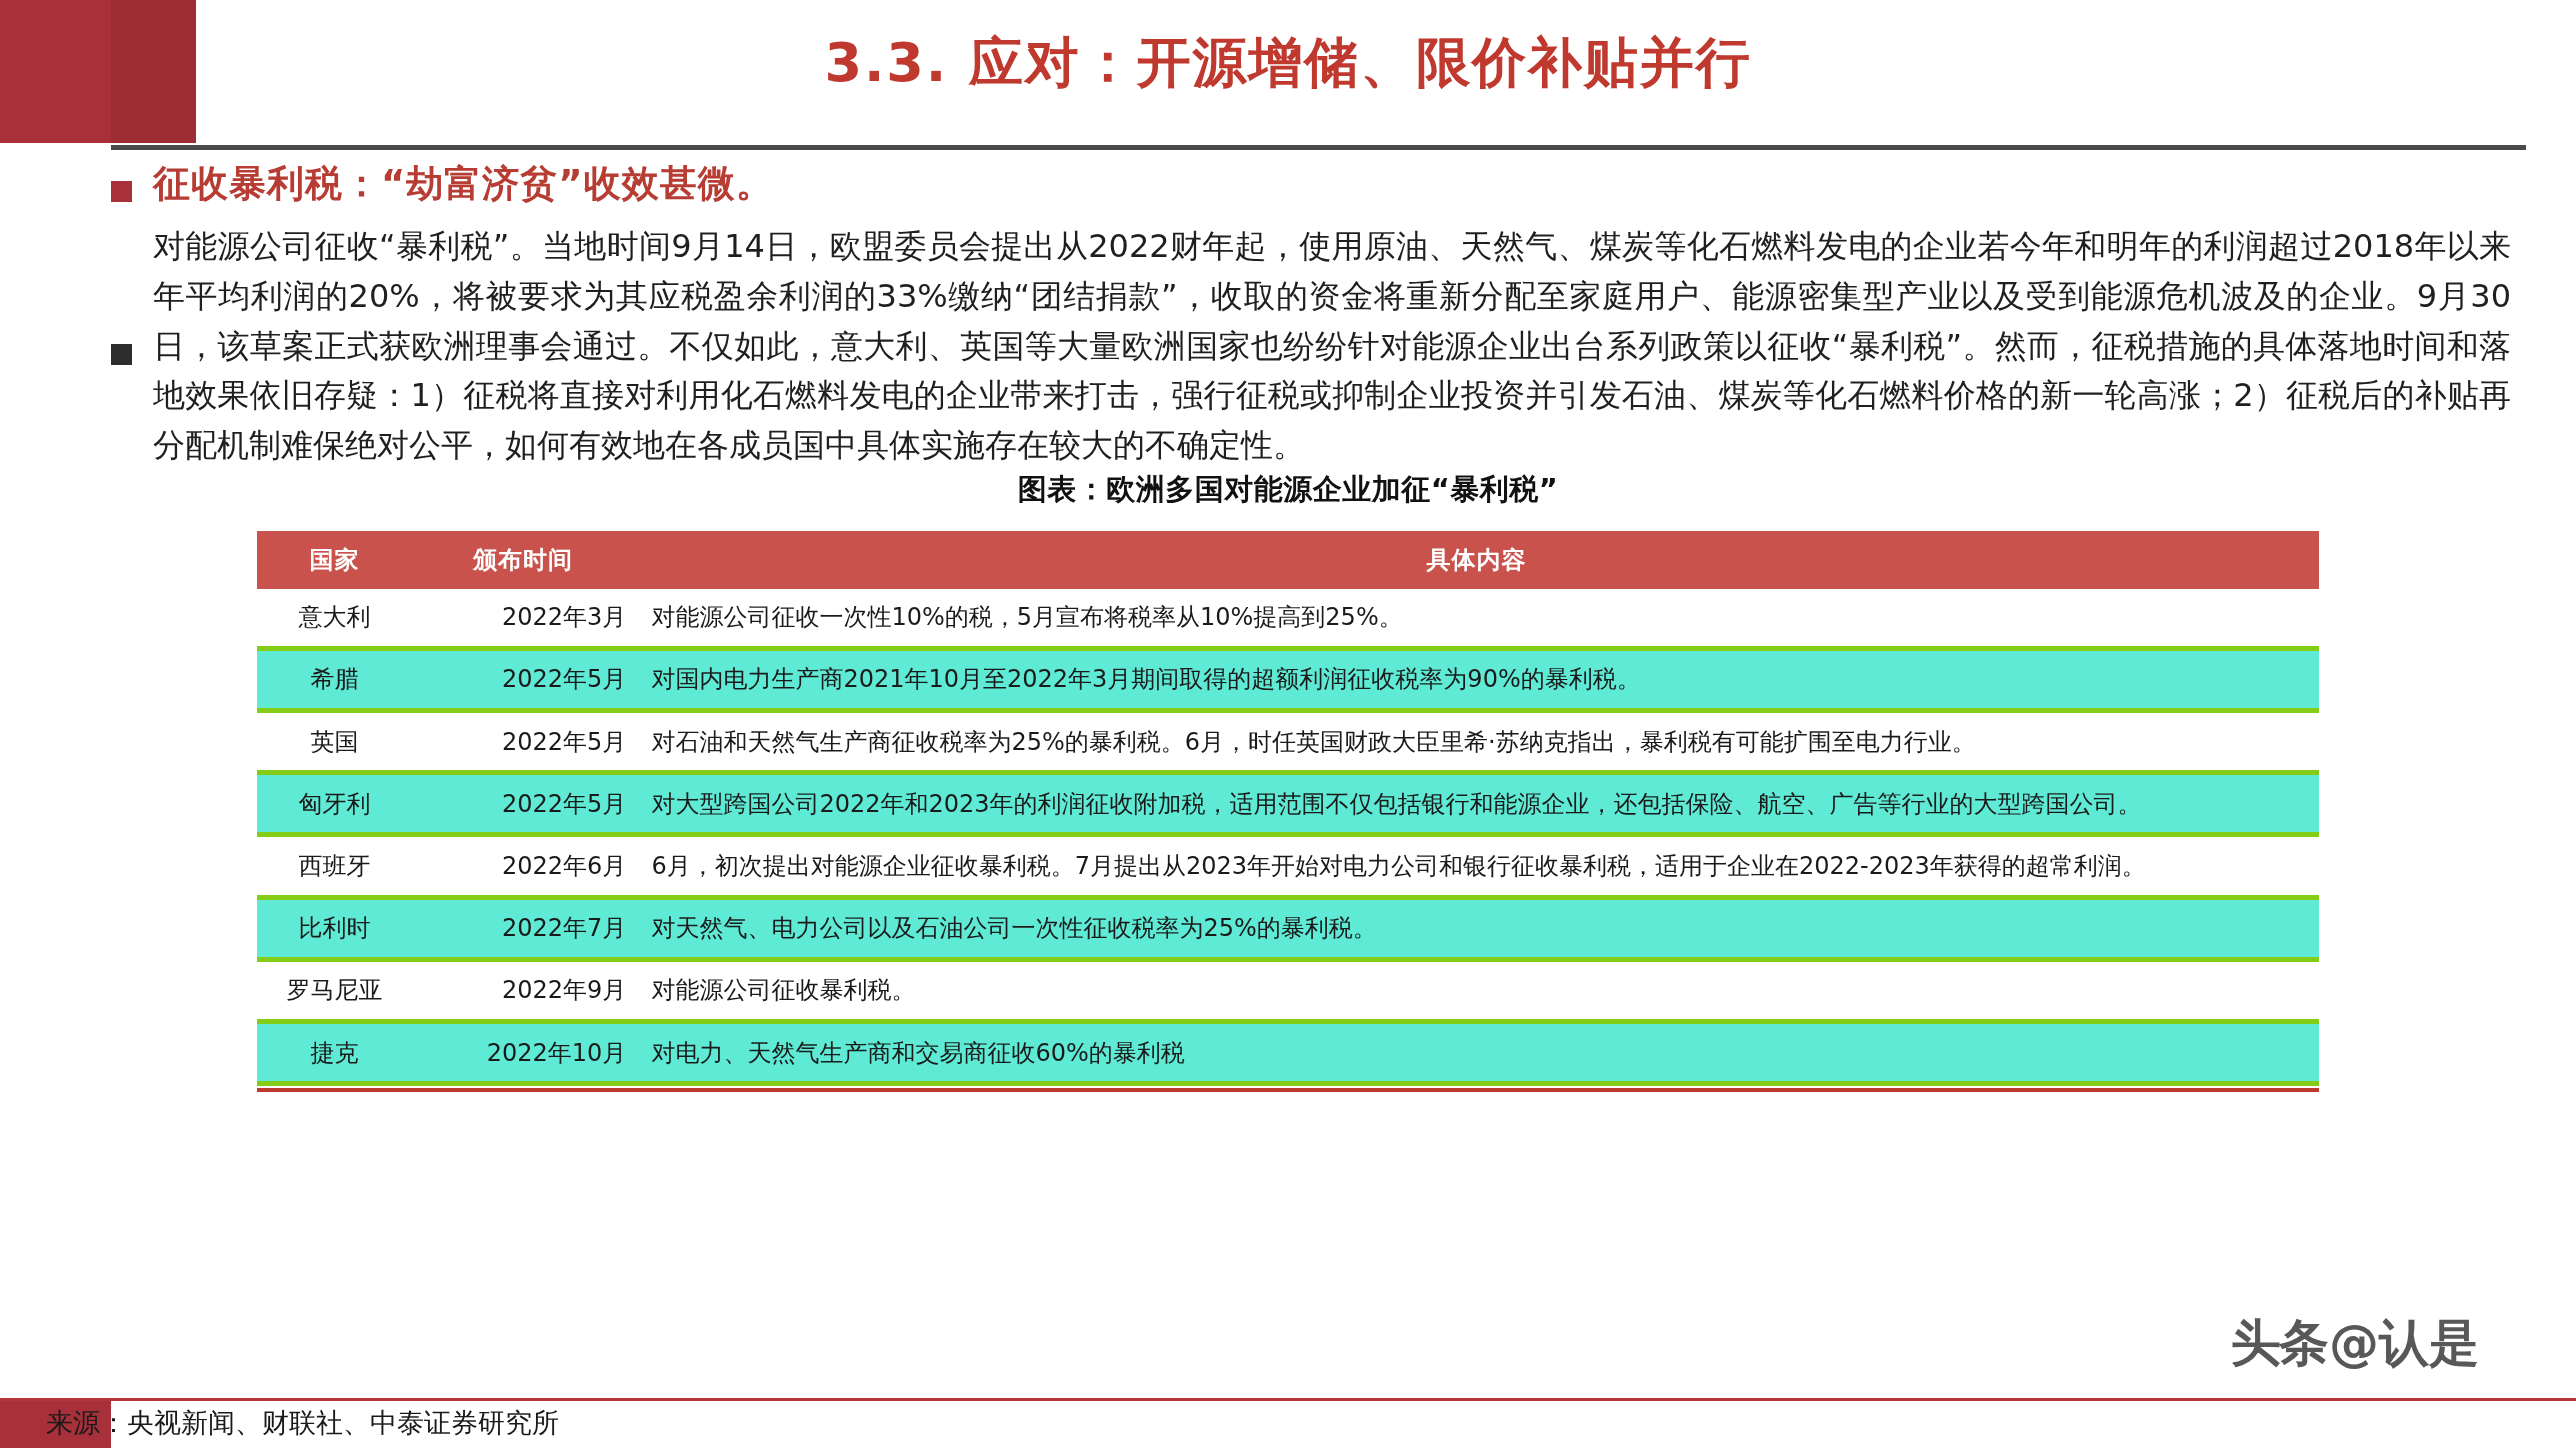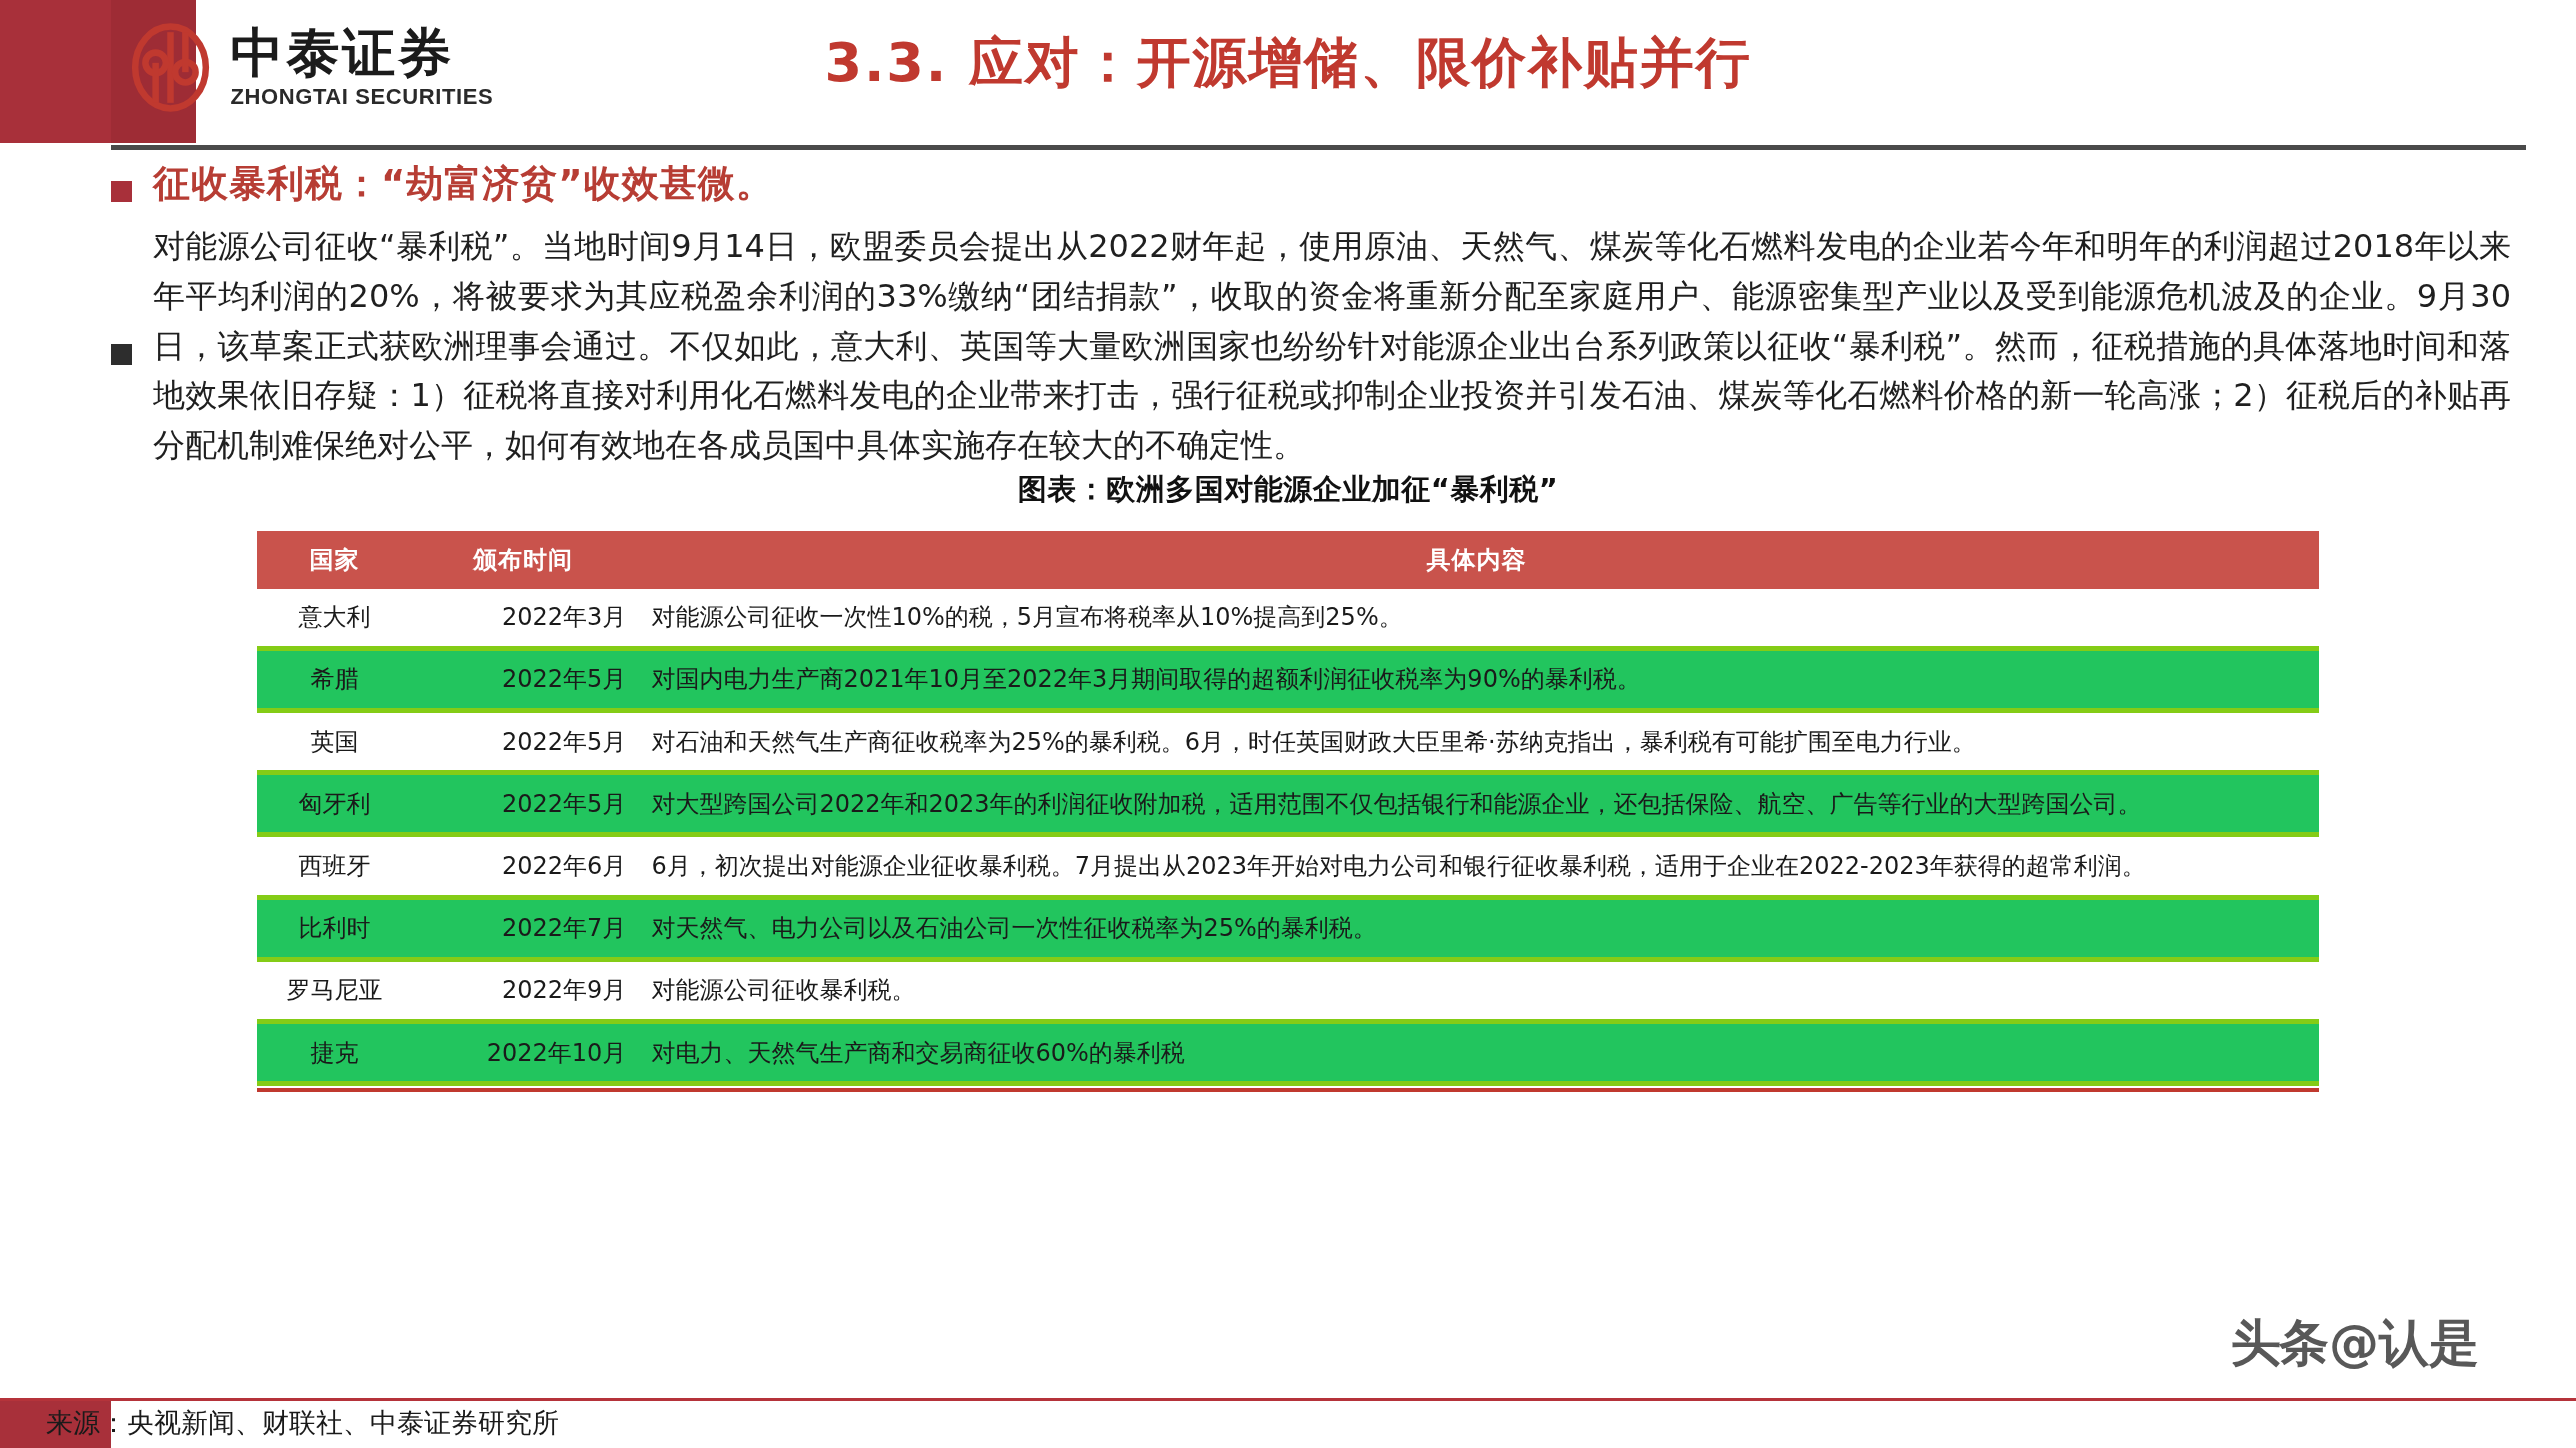--- a/index.html
+++ b/index.html
@@ -94,21 +94,21 @@
     letter-spacing:1px;
   }
   table.ttax tbody td {
     font-size:24px; color:#1a1a1a; padding:10.6px 7.7px; line-height:1.5;
     font-family:"DejaVu Sans","Liberation Sans",sans-serif;
     vertical-align:middle;
   }
   table.ttax tbody td.c1 { text-align:center; }
   table.ttax tbody td.c2 { text-align:right; }
   table.ttax tbody td.c3 { text-align:left; padding-left:17.4px; padding-right:23px; }
-  table.ttax tbody tr.alt td { background:#22c55e; }
+  table.ttax tbody tr.alt td { background:#5eead4; }
   table.ttax tbody tr td { border-bottom:5px solid #84cc16; }
   .table-bottom-rule { height:3.9px; background:#c0392f; width:100%; margin-top:1.9px; }
 
   
   .watermark {
     position:absolute; right:97px; top:1310px;
     display:flex; align-items:center; gap:2px;
     opacity:0.92;
   }
   .wm-logo {
@@ -134,36 +134,20 @@
     font-family:"DejaVu Sans","Liberation Sans",sans-serif;
   }
 </style>
 </head>
 <body>
 
 <div class="header">
   <div class="header-bar-dark"></div>
   <div class="header-bar-light"></div>
 
-  <div class="logo-wrap">
-    <span class="logo-mark">
-      <svg width="93" height="93" viewBox="0 0 100 100">
-        <ellipse cx="50" cy="50" rx="38" ry="44" fill="none" stroke="#c0392f" stroke-width="7"></ellipse>
-        <path d="M50 12 L50 88" stroke="#c0392f" stroke-width="7" fill="none"></path>
-        <path d="M34 34 a11 11 0 1 0 0 22 a11 11 0 1 0 0 -22 Z" fill="none" stroke="#c0392f" stroke-width="7"></path>
-        <path d="M66 44 a11 11 0 1 1 0 22 a11 11 0 1 1 0 -22 Z" fill="none" stroke="#c0392f" stroke-width="7"></path>
-        <path d="M34 45 L34 88" stroke="#c0392f" stroke-width="7" fill="none"></path>
-        <path d="M66 12 L66 55" stroke="#c0392f" stroke-width="7" fill="none"></path>
-      </svg>
-    </span>
-    <span class="logo-text-block">
-      <span class="logo-cn">中泰证券</span>
-      <span class="logo-en">ZHONGTAI SECURITIES</span>
-    </span>
-  </div>
 
   <div class="slide-title">3.3.  应对：开源增储、限价补贴并行</div>
   <div class="header-rule"></div>
 </div>
 
 <div class="content">
 
   <div class="bullet-row bullet-block-1">
     <span class="bullet-sq"></span>
     <span class="bullet-lead">征收暴利税：“劫富济贫”收效甚微。</span>

